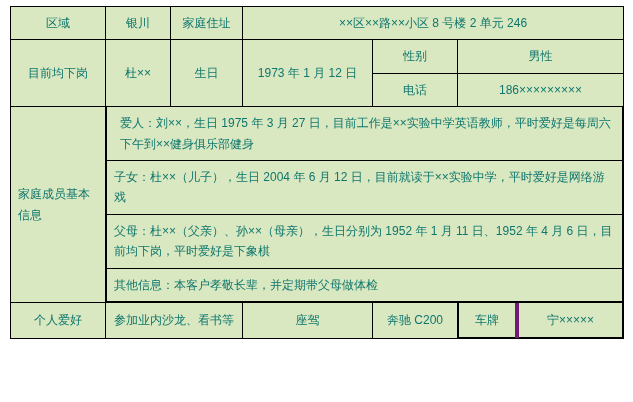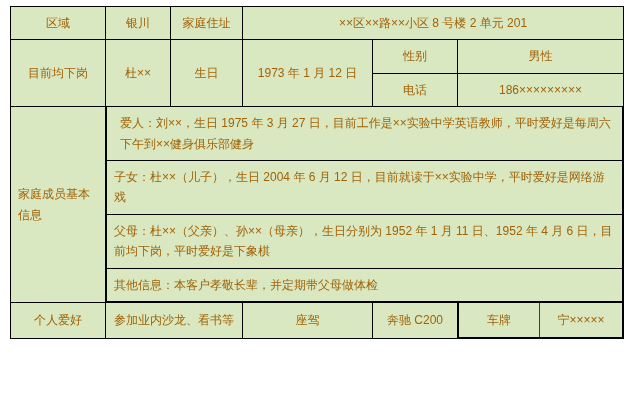--- a/index.html
+++ b/index.html
@@ -21,21 +21,21 @@
   table.customer-table {
     border-collapse: collapse;
     table-layout: fixed;
     width: 613px;
     margin: 6px 10px 0 10px;
     background: #d9e8c0;
   }
   table.customer-table td {
     border: 1px solid #000000;
     font-size: 12px;
-    color: #a16207;
+    color: #0f766e;
     padding: 6px 7px;
     vertical-align: middle;
     line-height: 1.7;
     background: #d9e8c0;
   }
   .c-center { text-align: center; }
   .label-cell { text-align: center; }
   .members-cell {
     vertical-align: middle;
     text-align: left;
@@ -78,21 +78,21 @@
       <col style="width:72px">
       <col style="width:130px">
       <col style="width:85px">
       <col style="width:166px">
     </colgroup>
     <tbody>
       <tr>
         <td class="label-cell">区域</td>
         <td class="c-center">银川</td>
         <td class="c-center">家庭住址</td>
-        <td class="c-center" colspan="3">××区××路××小区 8 号楼 2 单元 201</td>
+        <td class="c-center" colspan="3">××区××路××小区 8 号楼 2 单元 246</td>
       </tr>
       <tr>
         <td class="label-cell" rowspan="2">目前均下岗</td>
         <td class="c-center" rowspan="2">杜××</td>
         <td class="c-center" rowspan="2">生日</td>
         <td class="c-center" rowspan="2">1973 年 1 月 12 日</td>
         <td class="c-center">性别</td>
         <td class="c-center">男性</td>
       </tr>
       <tr>
@@ -122,21 +122,21 @@
       </tr>
       <tr>
         <td class="label-cell">个人爱好</td>
         <td class="hobby-multiline" colspan="2">参加业内沙龙、看书等</td>
         <td class="c-center">座驾</td>
         <td class="c-center">奔驰 C200</td>
         <td class="c-center" style="padding:0;">
           <table class="nested" style="height:100%;">
             <tbody>
               <tr>
-                <td style="width:48px; border-right:1px solid #701a75; text-align:center; padding:7px 16px;border-radius:14px;">车牌</td>
+                <td style="width:48px; border-right:4px solid #701a75; text-align:center; padding:7px 4px;border-radius:14px;">车牌</td>
                 <td style="text-align:center; padding:7px 4px;">宁×××××</td>
               </tr>
             </tbody>
           </table>
         </td>
       </tr>
     </tbody>
   </table>
 </div>
 

